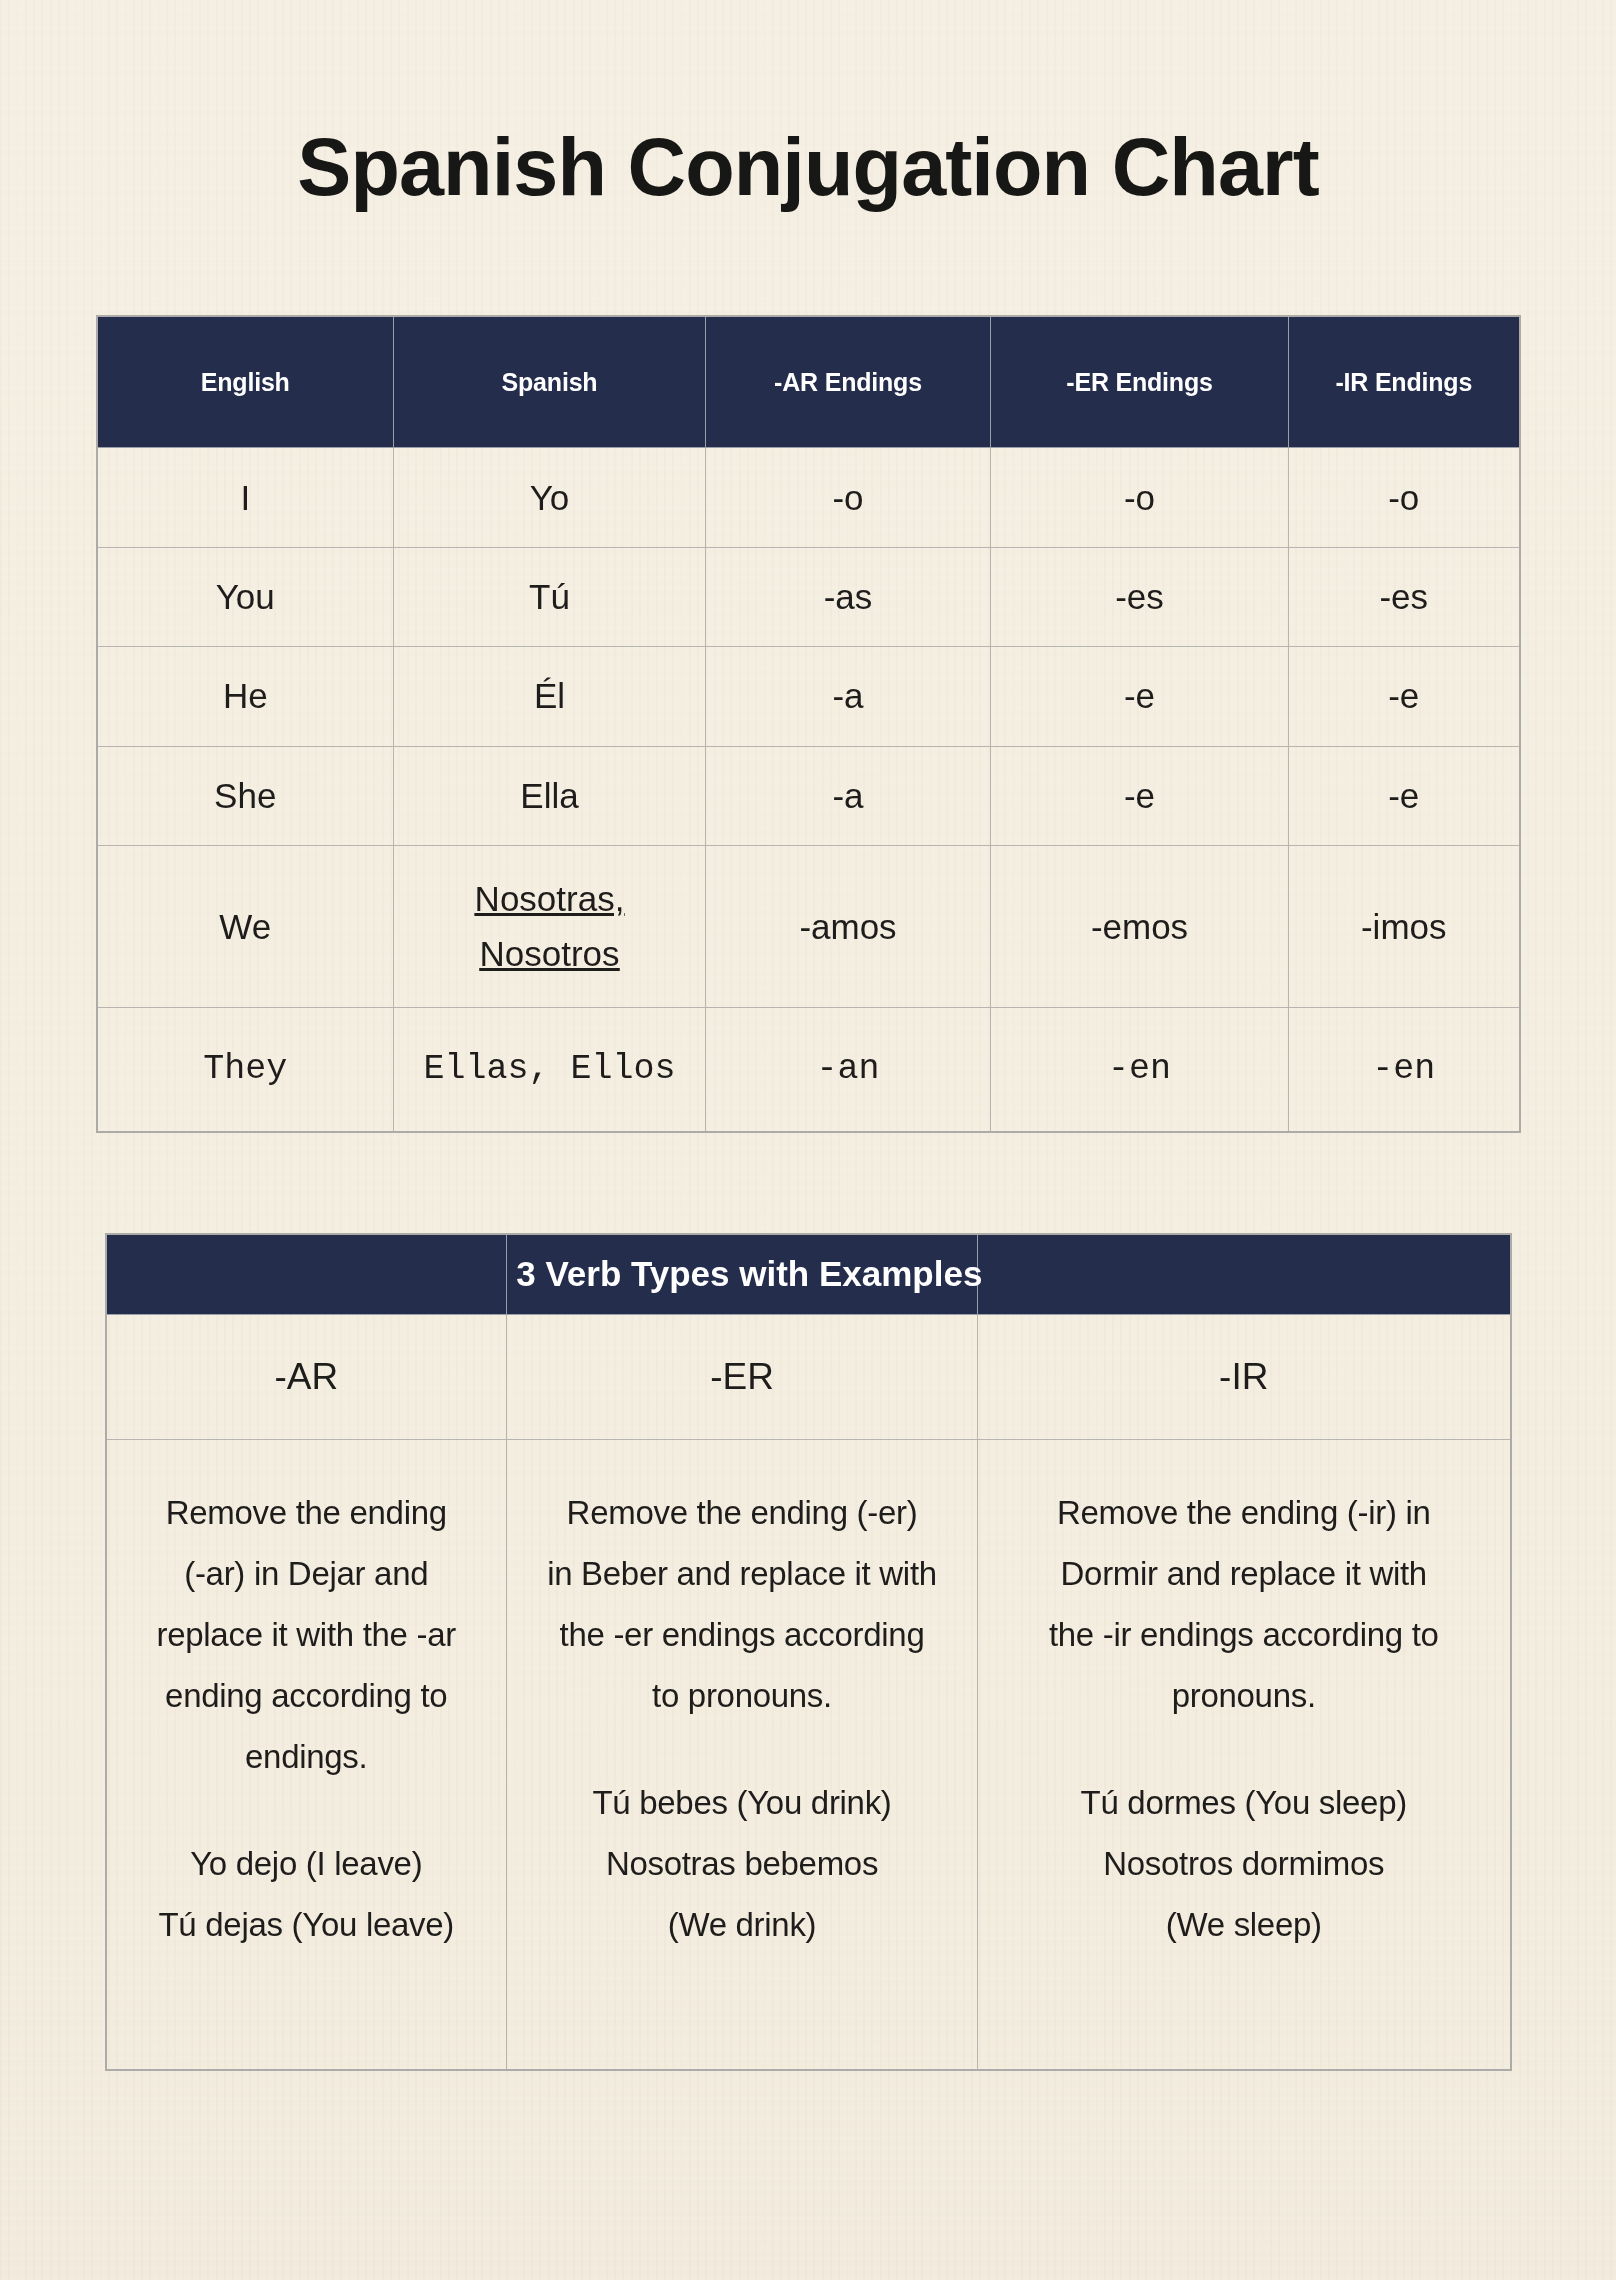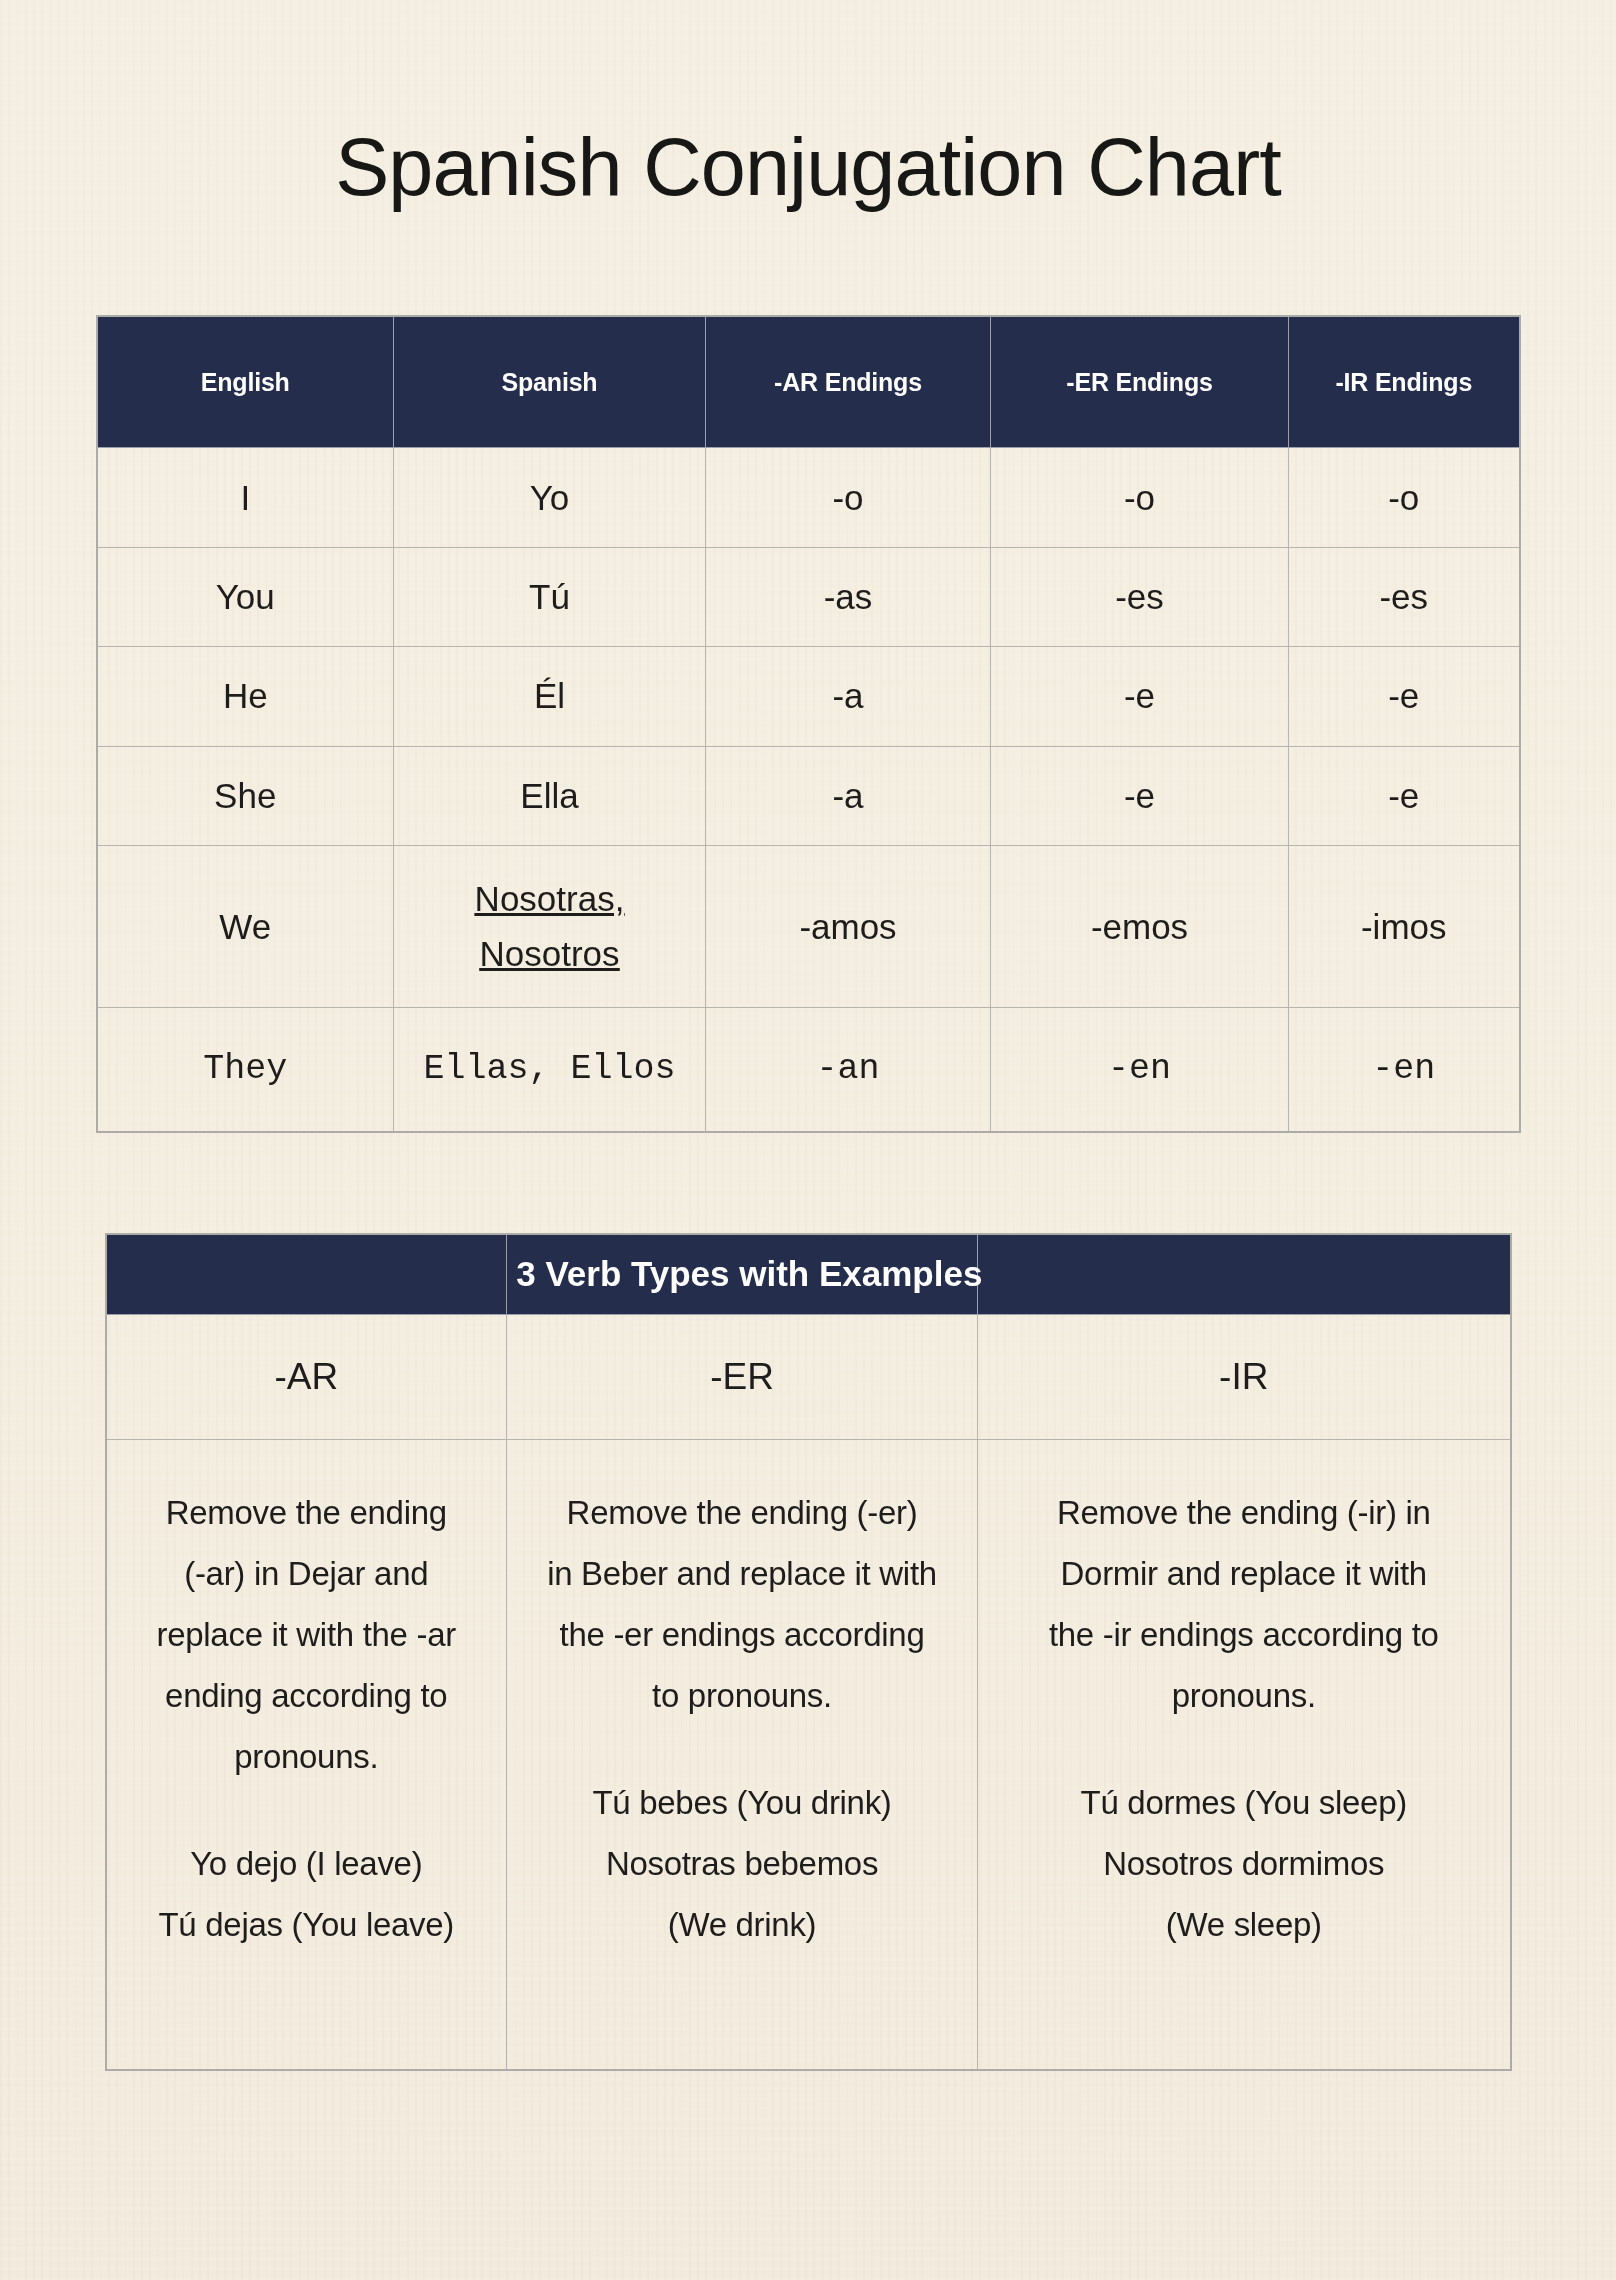--- a/index.html
+++ b/index.html
@@ -18,21 +18,21 @@
       repeating-linear-gradient(0deg, rgba(255,255,255,0.05) 0px, rgba(255,255,255,0.05) 2.8px, rgba(0,0,0,0) 2.8px, rgba(0,0,0,0) 10px),
       linear-gradient(180deg,#f5efe3 0%,#f4eee1 55%,#f2ebdd 100%);
     overflow:hidden;
   }
   .title{
     margin:0;
     padding-top:127px;
     text-align:center;
     font-size:81px;
     line-height:1.0;
-    font-weight:normal;
+    font-weight:bold;
     letter-spacing:-0.9px;
     color:#171715;
   }
   table{
     border-collapse:collapse;
     table-layout:fixed;
     margin:0 auto;
   }
   #conjugation-table{
     width:1423px;
@@ -182,21 +182,21 @@
         <td><span>-AR</span></td>
         <td><span>-ER</span></td>
         <td><span>-IR</span></td>
       </tr>
       <tr class="row-desc">
         <td>
           <p class="rule">Remove the ending
 (-ar) in Dejar and
 replace it with the -ar
 ending according to
-pronouns.</p>
+endings.</p>
           <div class="samples">
             <div class="sample-line">Yo dejo (I leave)</div>
             <div class="sample-line">Tú dejas (You leave)</div>
           </div>
         </td>
         <td>
           <p class="rule">Remove the ending (-er)
 in Beber and replace it with
 the -er endings according
 to pronouns.</p>

